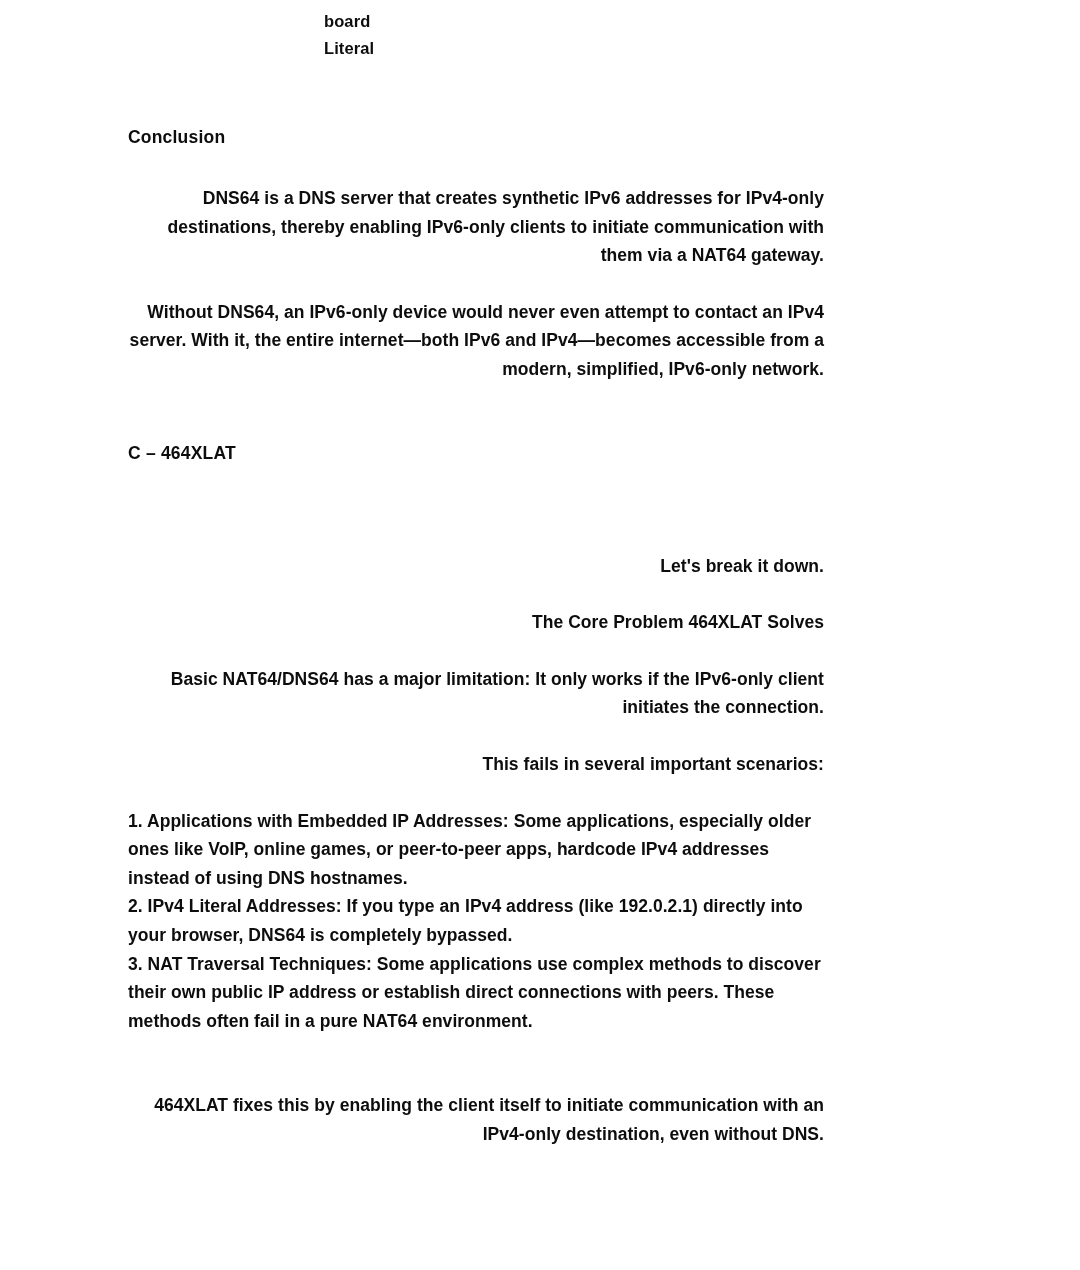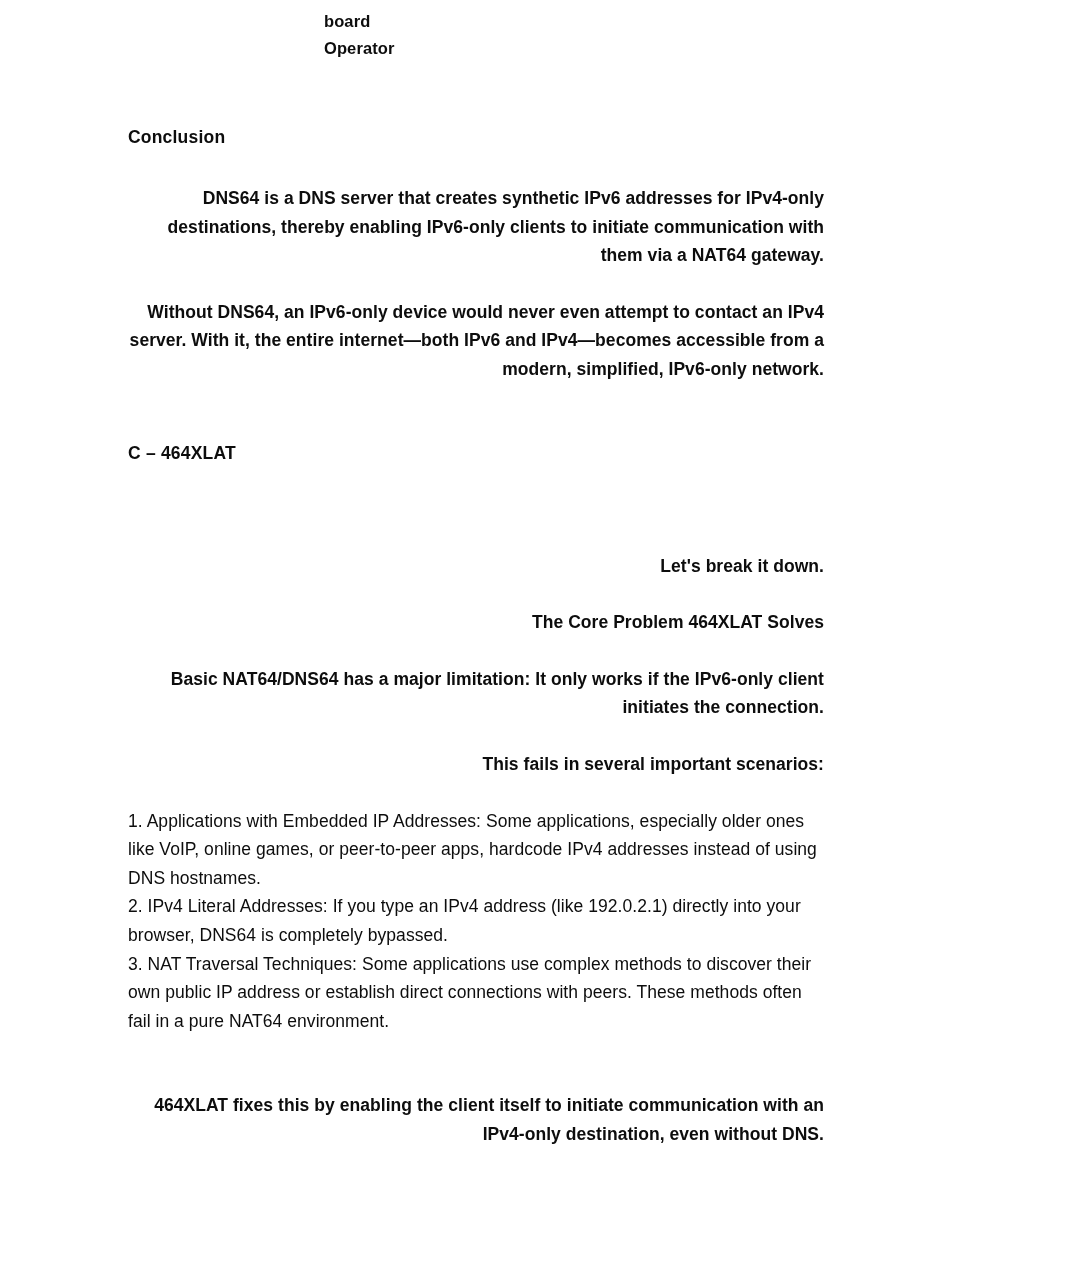--- a/index.html
+++ b/index.html
@@ -39,42 +39,42 @@
     letter-spacing: 0.2px;
   }
   .para {
     font-weight: bold;
     font-size: 17.5px;
     line-height: 28.6px;
     letter-spacing: 0.05px;
     text-align: right;
   }
   .list-para {
-    font-weight: normal;
+    font-weight: bold;
     font-size: 17.5px;
     line-height: 28.6px;
     letter-spacing: 0.05px;
   }
   .list-para .item {
     display: block;
   }
   .gap-xl { height: 62px; }
   .gap-l  { height: 34px; }
   .gap-m  { height: 28px; }
   .gap-section { height: 56px; }
   .gap-after-heading { height: 58px; }
 </style>
 </head>
 <body>
 
 <div class="page">
 
   <div class="fragment-block">
     <div>board</div>
-    <div>Operator</div>
+    <div>Literal</div>
   </div>
 
   <div class="gap-xl"></div>
 
   <div class="heading">Conclusion</div>
 
   <div class="gap-l"></div>
 
   <div class="para">DNS64 is a DNS server that creates synthetic IPv6 addresses for IPv4-only destinations, thereby enabling IPv6-only clients to initiate communication with them via a NAT64 gateway.</div>
 

